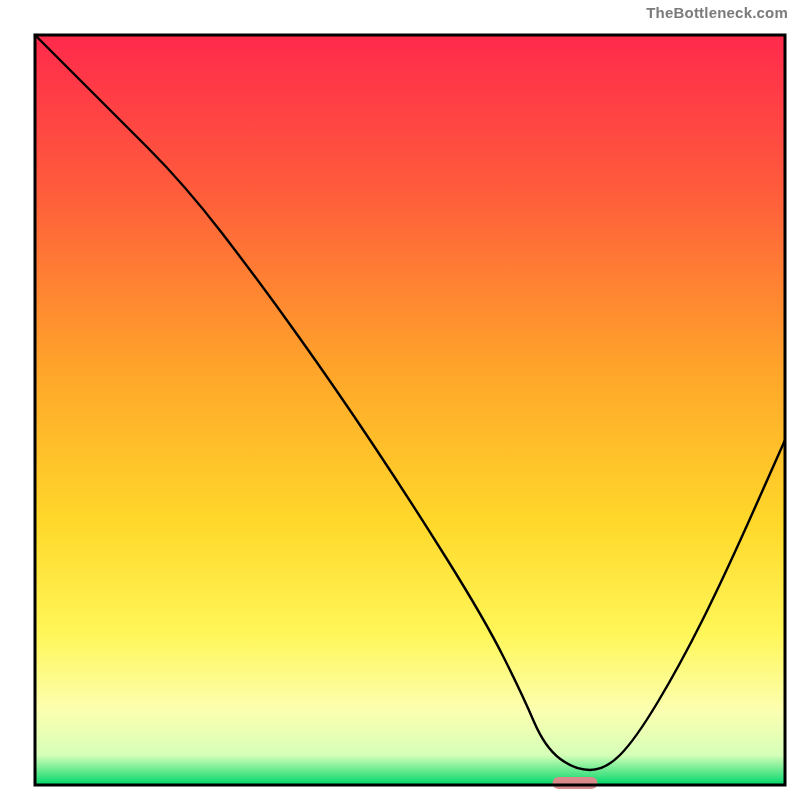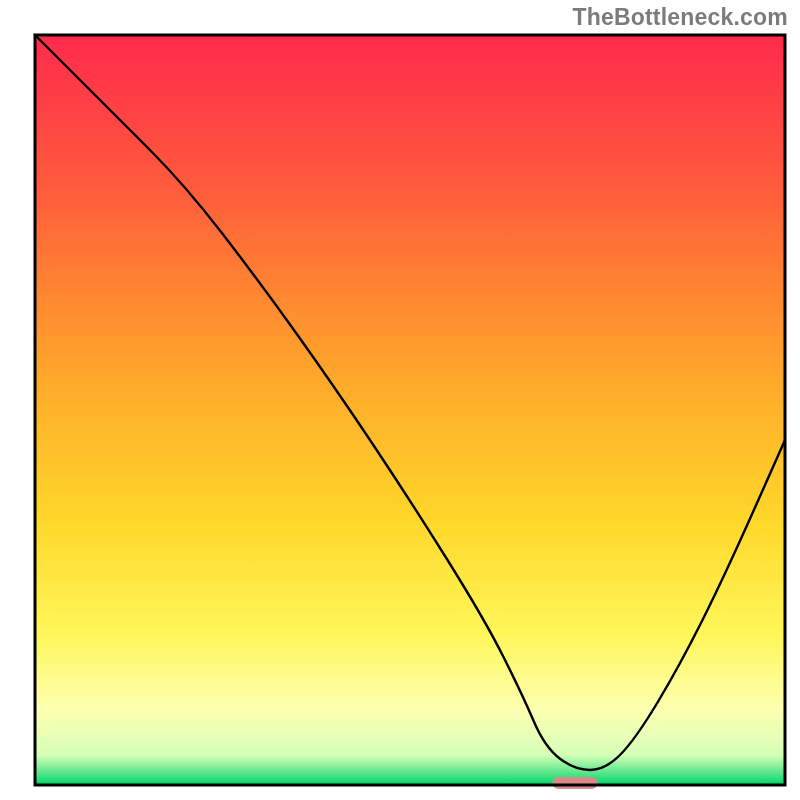--- a/index.html
+++ b/index.html
@@ -3,21 +3,21 @@
 <meta charset="utf-8">
 <style>
   * { margin: 0; padding: 0; box-sizing: border-box; }
   html, body { width: 800px; height: 800px; overflow: hidden; background: #fff; }
   .wrap { position: relative; width: 800px; height: 800px; }
   .watermark {
     position: absolute;
     top: 4px;
     right: 12px;
     font-family: Arial, Helvetica, sans-serif;
-    font-size: 23px;
+    font-size: 15px;
     font-weight: 600;
     color: #7b7b7b;
     letter-spacing: 0.2px;
   }
   svg.plot { position: absolute; left: 0; top: 0; width: 800px; height: 800px; }
 </style>
 </head>
 <body>
 <div class="wrap">
   <div class="watermark">TheBottleneck.com</div>

